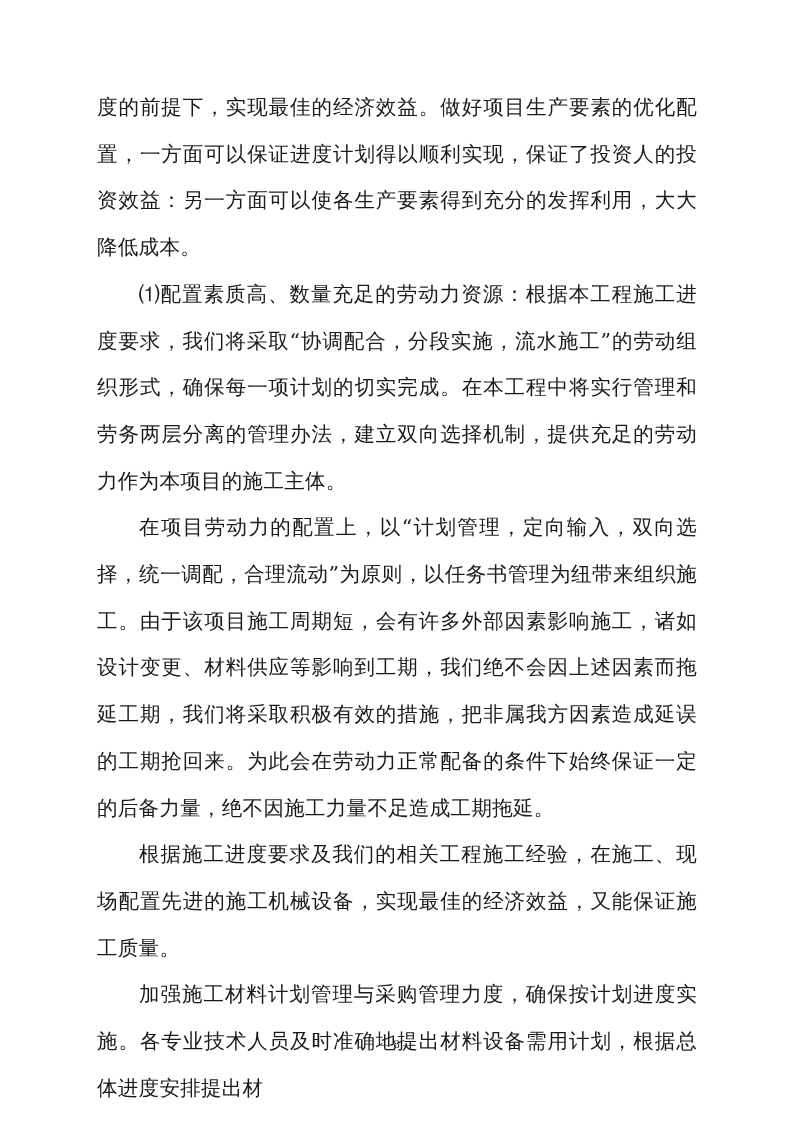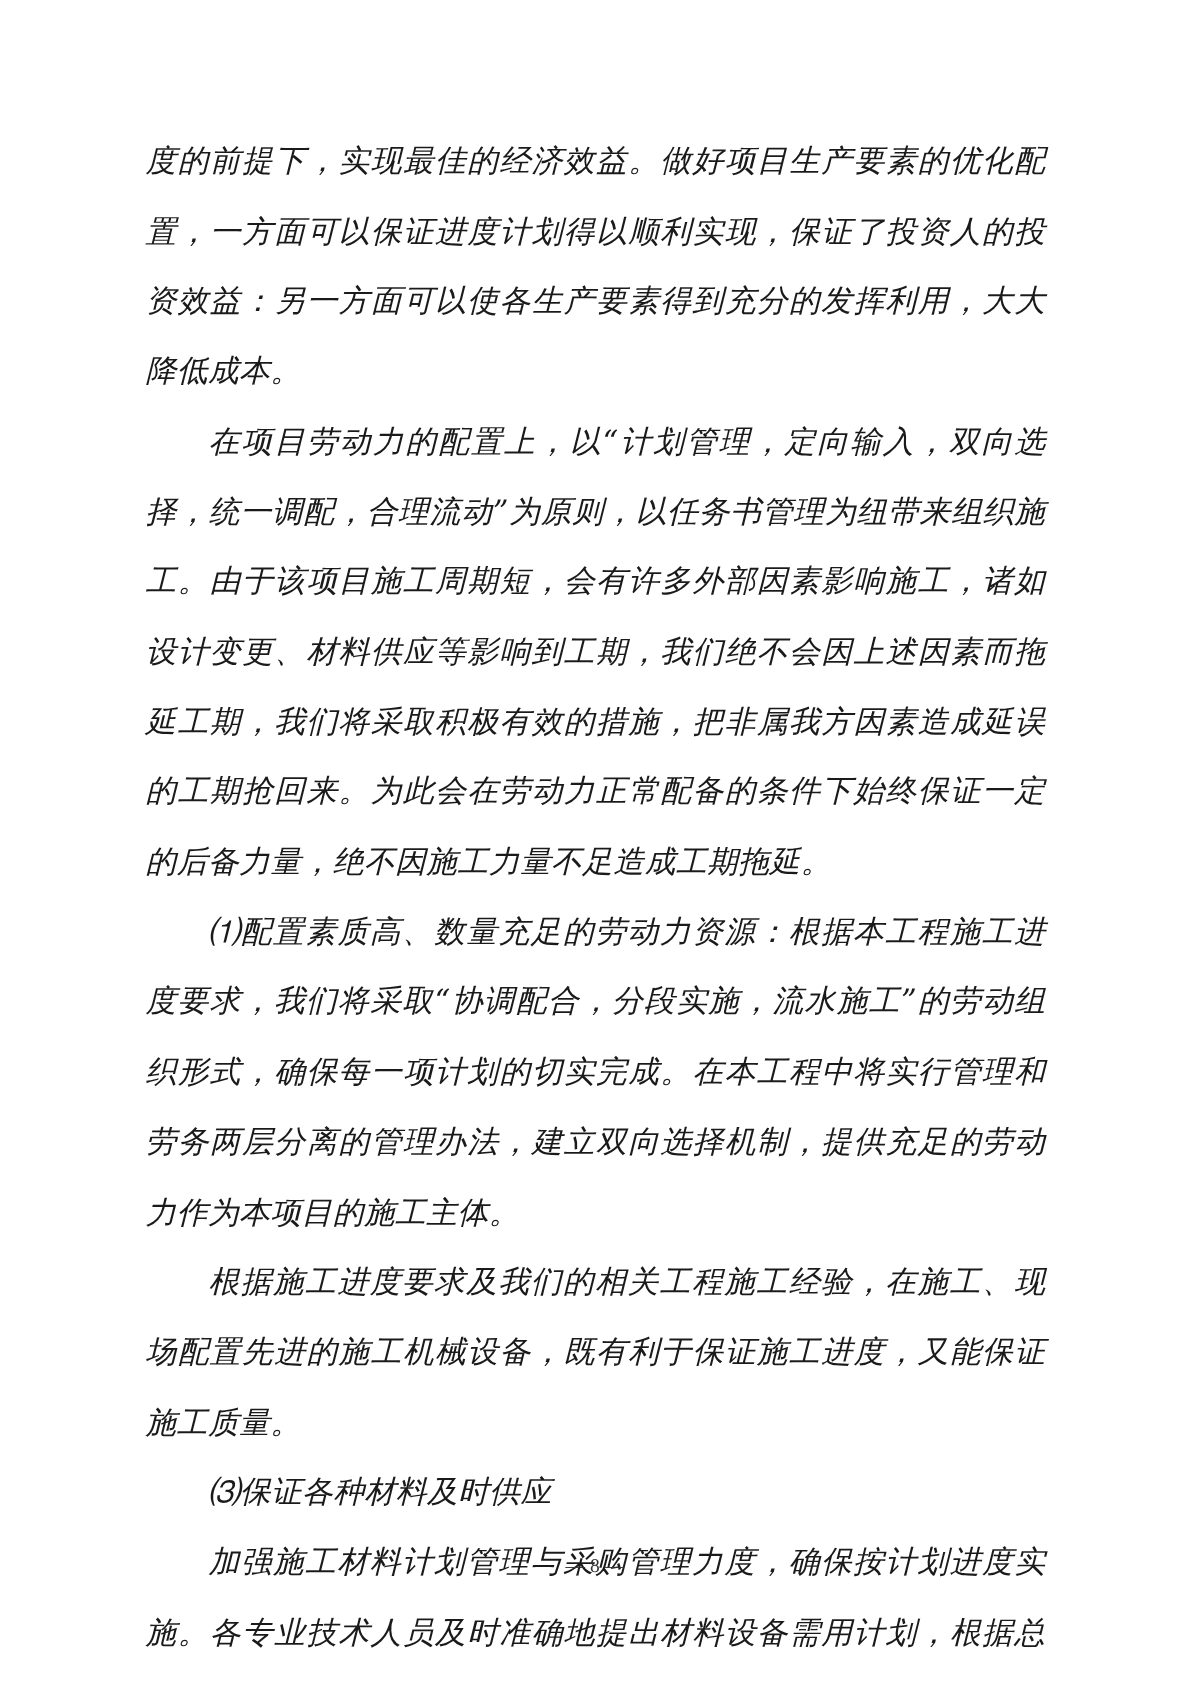--- a/index.html
+++ b/index.html
@@ -3,32 +3,31 @@
 <meta charset="utf-8">
 <style>
   html, body { margin: 0; padding: 0; background: #ffffff; }
   body { width: 793px; height: 1122px; position: relative; overflow: hidden; }
   .page {
     position: absolute; left: 97px; top: 84px; width: 600px;
     font-family: "DejaVu Serif", "Liberation Serif", serif;
     font-size: 20.5px; color: #1a1a1a;
     line-height: 46.7px;
   }
-  .para { margin: 0; text-align: justify; text-align-last: left; letter-spacing: 0.3px; font-style: italic; }
+  .para { margin: 0; text-align: justify; text-align-last: left; letter-spacing: 0.3px; }
   .para.indent { text-indent: 42px; }
   .footer {
     position: absolute; left: 0; right: 0; top: 1036px;
     text-align: center; font-family: "Liberation Serif", serif; font-size: 13px; color: #333;
   }
 </style>
 </head>
 <body>
 
 <div class="page">
   <p class="para">度的前提下，实现最佳的经济效益。做好项目生产要素的优化配置，一方面可以保证进度计划得以顺利实现，保证了投资人的投资效益：另一方面可以使各生产要素得到充分的发挥利用，大大降低成本。</p>
+  <p class="para indent">⑴配置素质高、数量充足的劳动力资源：根据本工程施工进度要求，我们将采取“协调配合，分段实施，流水施工”的劳动组织形式，确保每一项计划的切实完成。在本工程中将实行管理和劳务两层分离的管理办法，建立双向选择机制，提供充足的劳动力作为本项目的施工主体。</p>
   <p class="para indent">在项目劳动力的配置上，以“计划管理，定向输入，双向选择，统一调配，合理流动”为原则，以任务书管理为纽带来组织施工。由于该项目施工周期短，会有许多外部因素影响施工，诸如设计变更、材料供应等影响到工期，我们绝不会因上述因素而拖延工期，我们将采取积极有效的措施，把非属我方因素造成延误的工期抢回来。为此会在劳动力正常配备的条件下始终保证一定的后备力量，绝不因施工力量不足造成工期拖延。</p>
-  <p class="para indent">⑴配置素质高、数量充足的劳动力资源：根据本工程施工进度要求，我们将采取“协调配合，分段实施，流水施工”的劳动组织形式，确保每一项计划的切实完成。在本工程中将实行管理和劳务两层分离的管理办法，建立双向选择机制，提供充足的劳动力作为本项目的施工主体。</p>
-  <p class="para indent">根据施工进度要求及我们的相关工程施工经验，在施工、现场配置先进的施工机械设备，既有利于保证施工进度，又能保证施工质量。</p>
-  <p class="para indent">⑶保证各种材料及时供应</p>
+  <p class="para indent">根据施工进度要求及我们的相关工程施工经验，在施工、现场配置先进的施工机械设备，实现最佳的经济效益，又能保证施工质量。</p>
   <p class="para indent">加强施工材料计划管理与采购管理力度，确保按计划进度实施。各专业技术人员及时准确地提出材料设备需用计划，根据总体进度安排提出材</p>
 </div>
 
 <div class="footer">— 8 —</div>
 
 </body></html>

